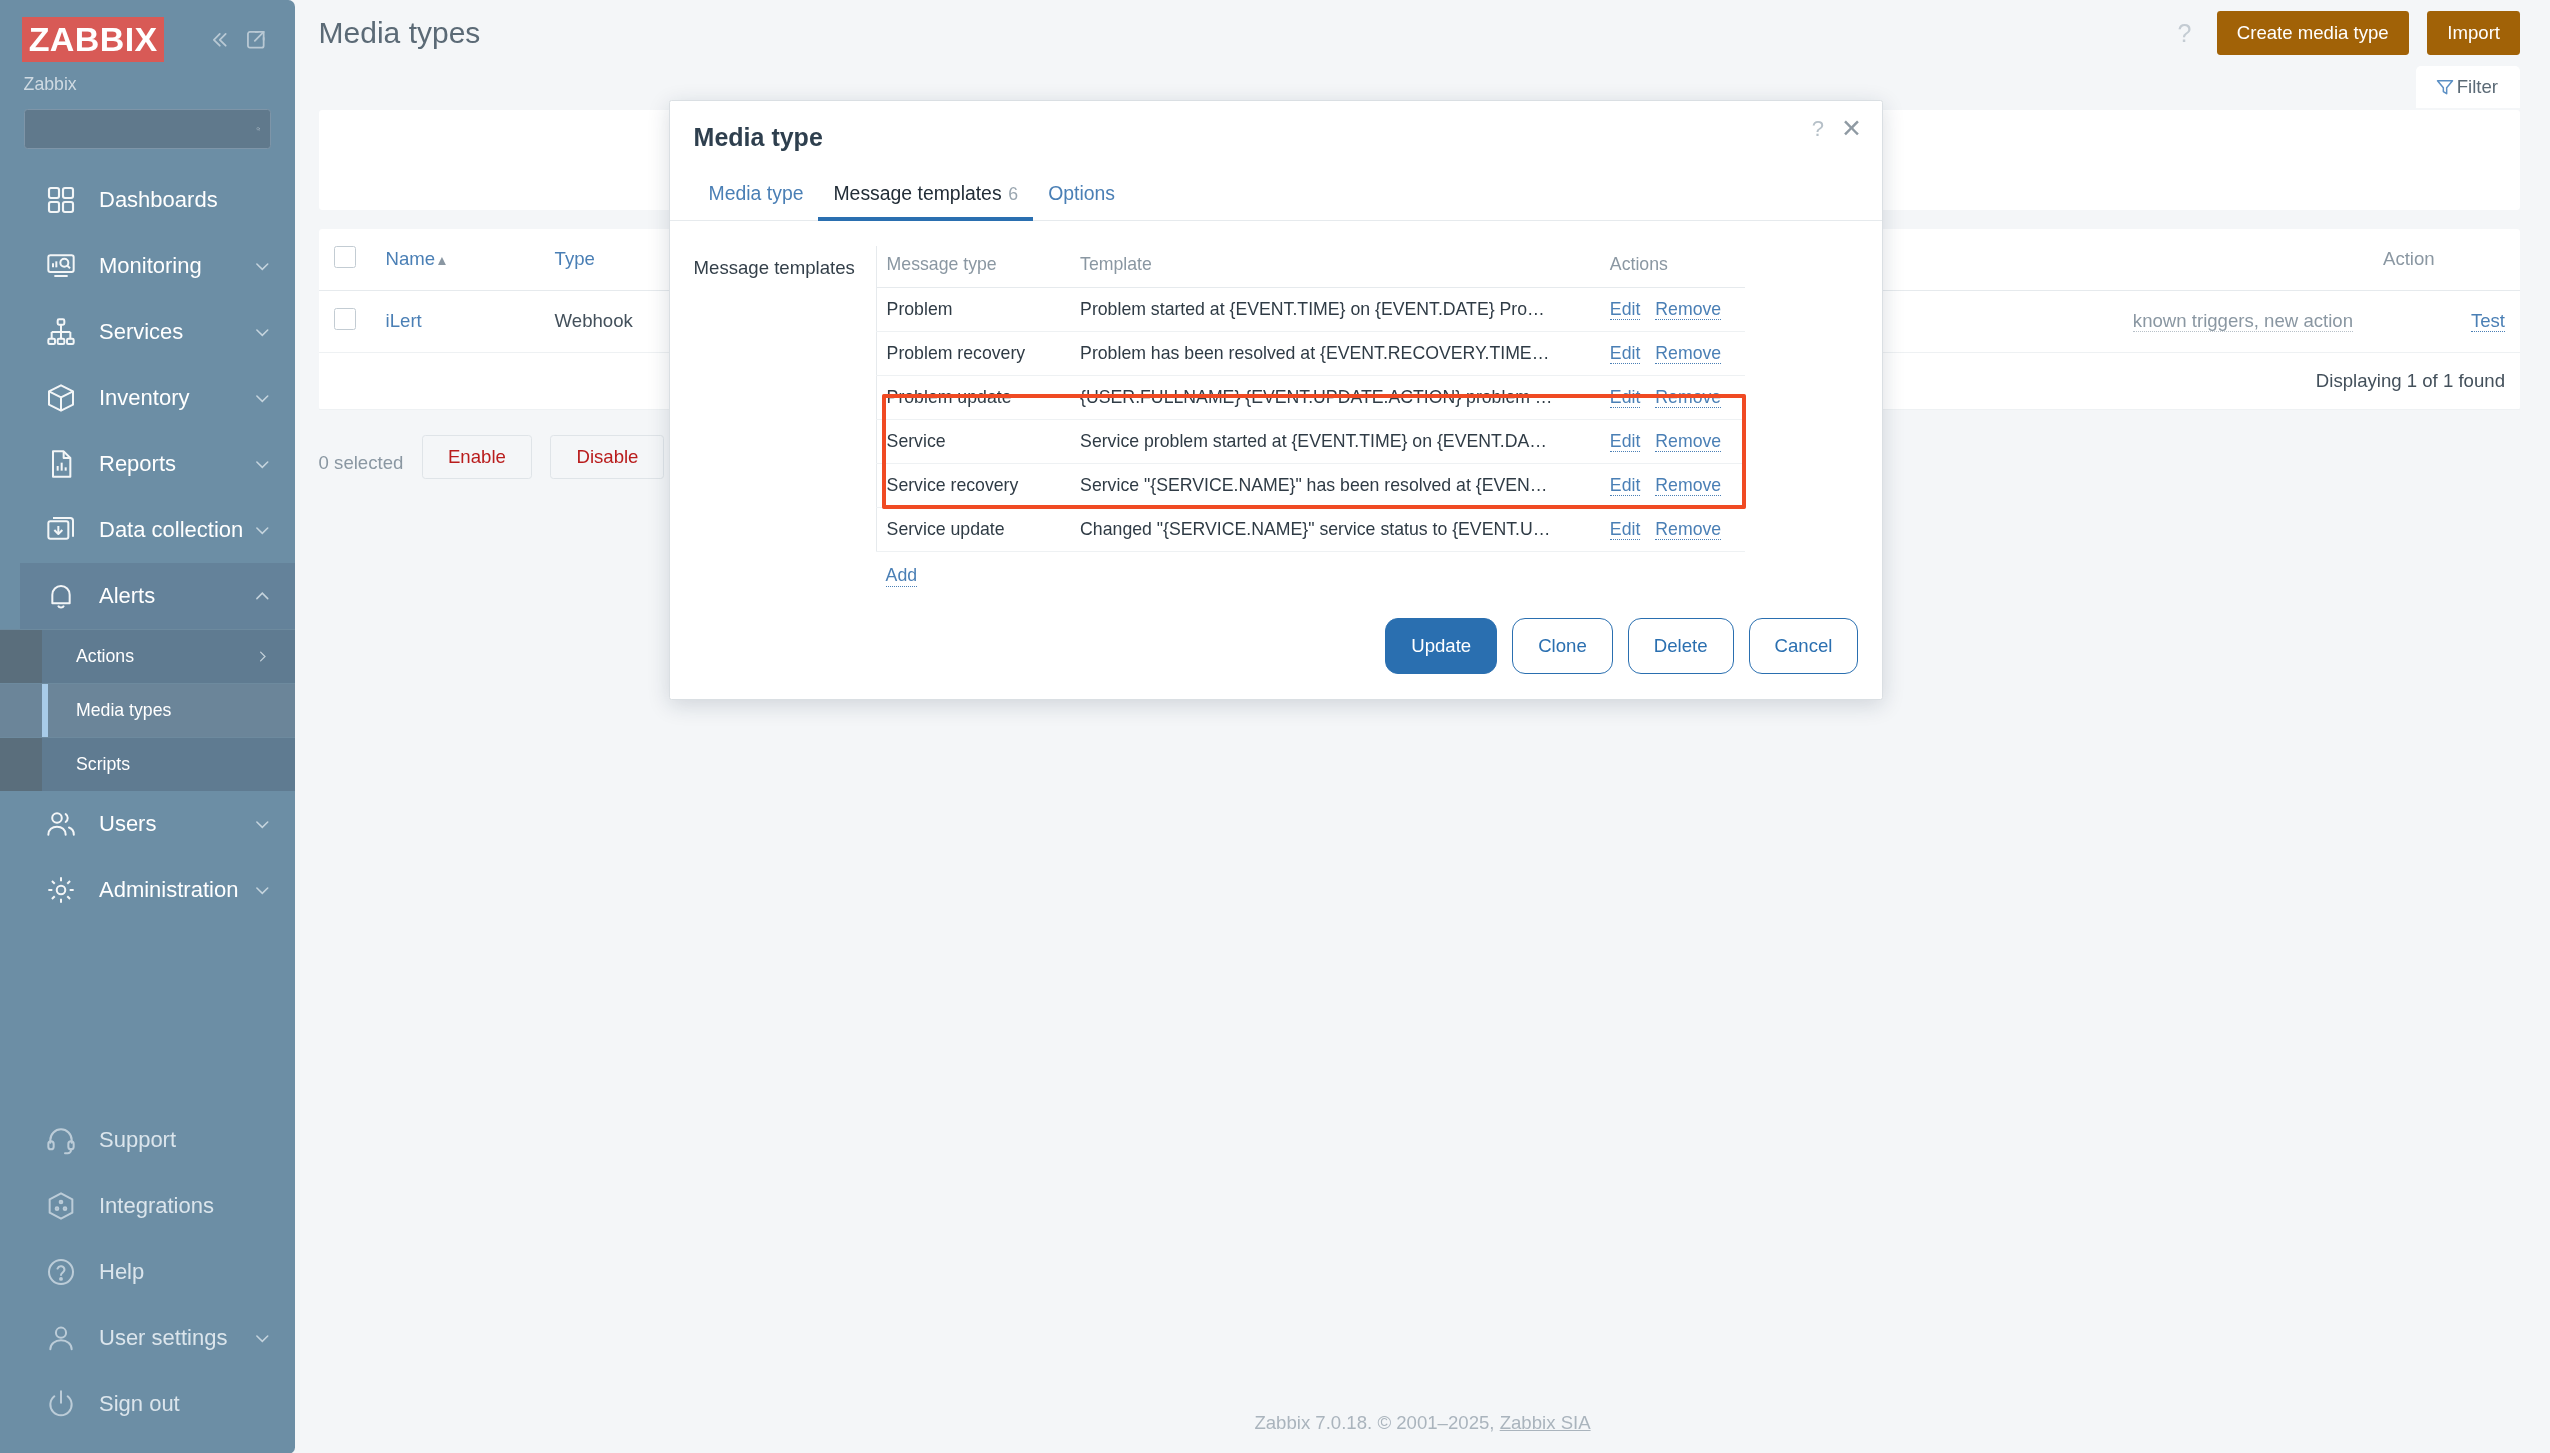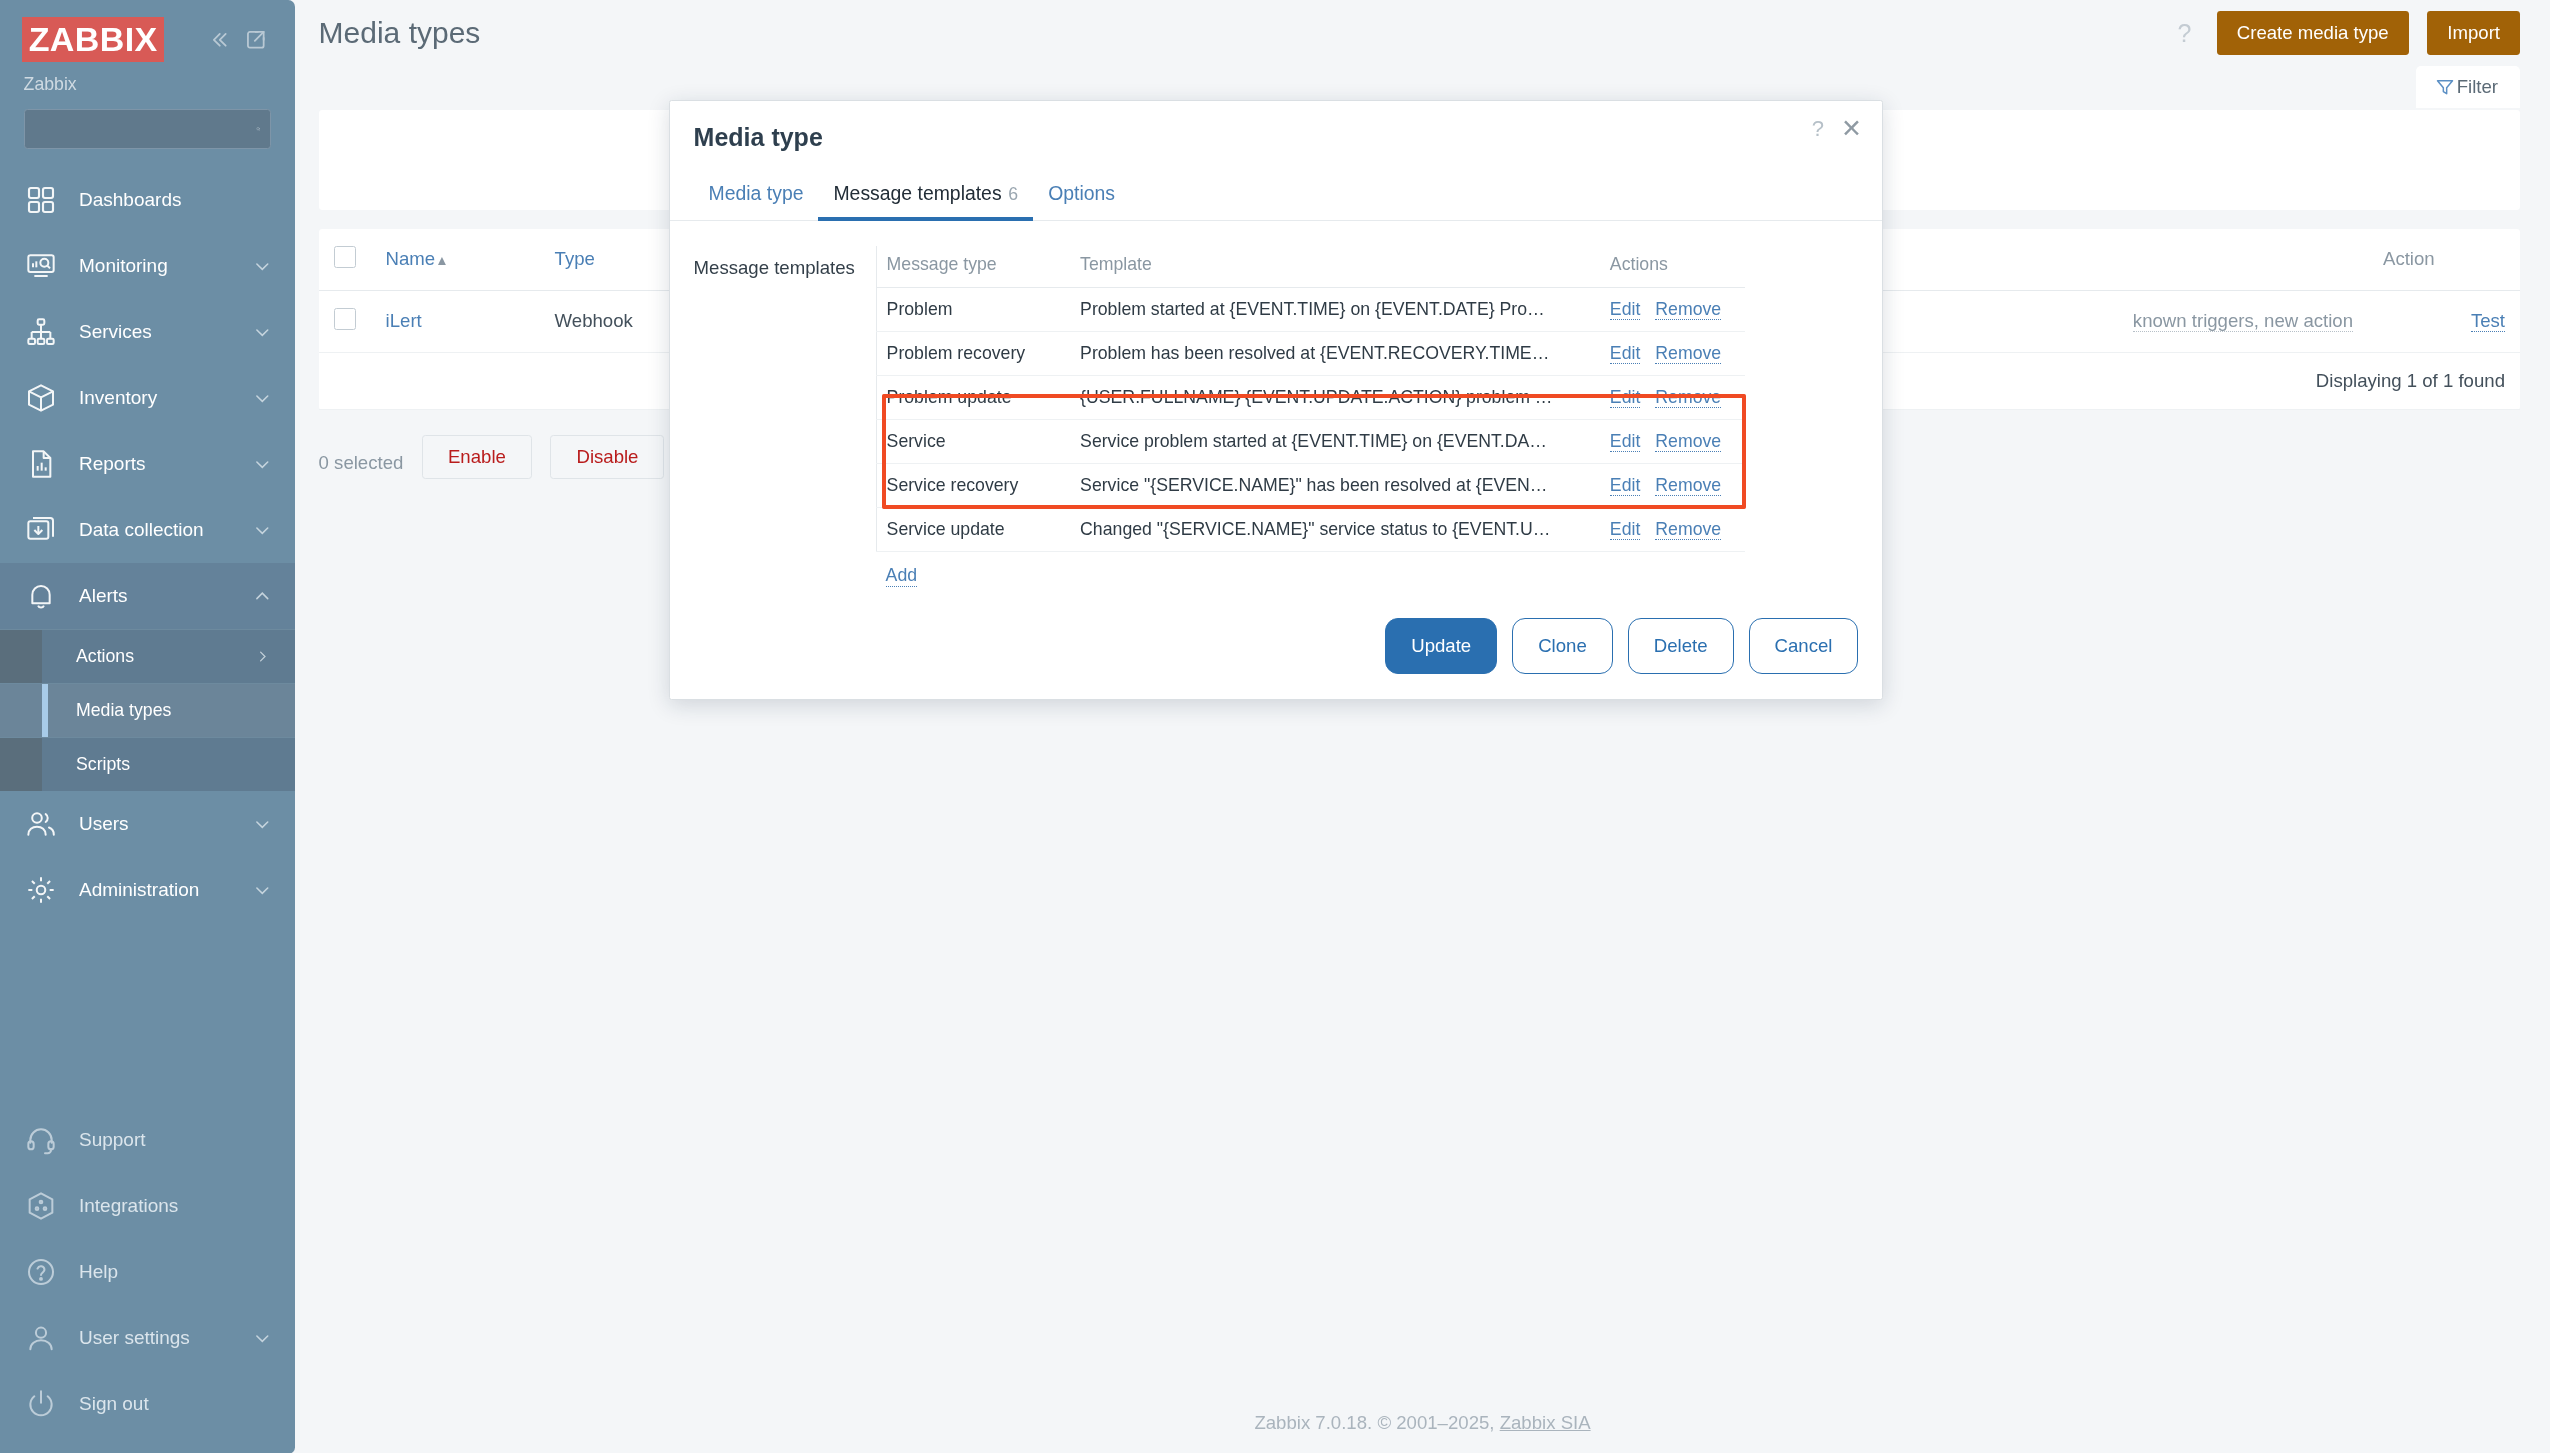--- a/index.html
+++ b/index.html
@@ -41,22 +41,23 @@
     flex: 1; background: transparent; border: none; outline: none;
     color: #fff; font-size: 17px; font-family: inherit;
   }
   .sb-search input::placeholder { color: #b9c8d4; }
   .sb-search .mag { width: 22px; height: 22px; opacity: .85; }
 
   .sb-nav { margin-top: 18.6px; }
   .nav-item {
     display: flex; align-items: center;
     height: 66px; padding: 0 23.6px 0 25px;
-    color: #ffffff; font-size: 19px; cursor: pointer;
+    color: #ffffff; font-size: 22px; cursor: pointer;
     position: relative;
+    margin-left: 20px;
   }
   .nav-item .ni-icon { width: 32px; height: 32px; flex: 0 0 32px; margin-right: 22px; opacity: .92; }
   .nav-item .ni-label { flex: 1; }
   .nav-item .chev { width: 18.6px; height: 18.6px; opacity: .8; }
   .nav-item.expanded { background: #64829a; }
 
   .submenu { background: #5f7b91; }
   .sub-item {
     display: flex; align-items: center;
     height: 54px; padding-left: 76px; padding-right: 25px;

